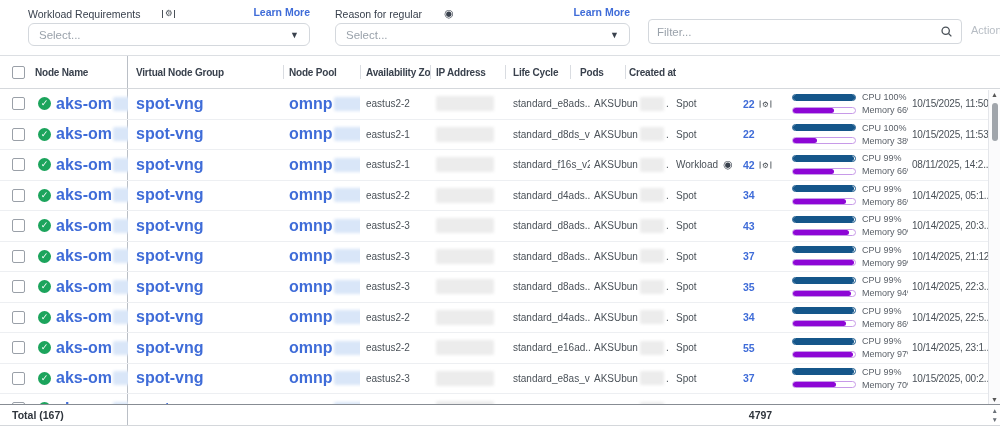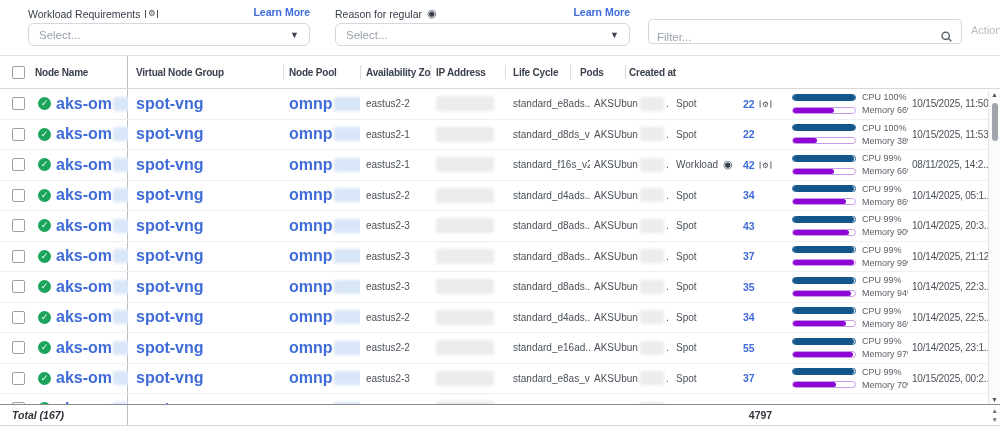--- a/index.html
+++ b/index.html
@@ -4,27 +4,27 @@
 <style>
   * { margin:0; padding:0; box-sizing:border-box; }
   html,body { width:1000px; height:431px; background:#fff; font-family:"Liberation Sans", sans-serif; overflow:hidden; }
   .app { position:relative; width:1000px; height:431px; background:#fff; }
 
   
   .topbar { position:absolute; top:0; left:0; right:0; height:55px; background:#fff; }
   .fgroup { position:absolute; top:6px; }
   .g1 { left:28px; width:282px; }
   .g2 { left:335px; width:295px; }
-  .label-row { position:relative; height:15px; font-size:10.5px; color:#39414d; display:flex; align-items:center; gap:5px; }
+  .label-row { position:relative; height:15px; font-size:10.5px; color:#39414d; display:flex; align-items:center; gap:22px; }
   .learn-more { position:absolute; right:0; top:0; color:#3f6cd8; font-size:10.5px; font-weight:700; cursor:pointer; }
   .select-box { margin-top:2px; height:23px; border:1px solid #d4d8dd; border-radius:6px; background:#fff;
     display:flex; align-items:center; justify-content:space-between; padding:0 10px; font-size:11.5px; color:#9aa2ab; }
   .caret { color:#3a424d; font-size:9px; }
   .filter-wrap { position:absolute; top:19px; left:648px; width:314px; height:25px; border:1px solid #d4d8dd; border-radius:4px;
-    display:flex; align-items:flex-end; background:#fff; padding:0 8px; }
+    display:flex; align-items:center; background:#fff; padding:0 8px; }
   .filter-wrap input { flex:1; border:none; outline:none; font-size:11.5px; color:#555; font-family:"Liberation Sans",sans-serif; background:transparent; }
   .filter-wrap input::placeholder { color:#9aa2ab; }
   .actions-btn { position:absolute; top:24px; left:971px; font-size:11px; color:#b7bdc4; }
 
   
   .octl { display:inline-flex; align-items:center; gap:1.5px; }
   .octl .bar { width:1px; height:8px; background:#4a5158; display:inline-block; }
   .octl .gear { font-size:8.5px; color:#4a5158; line-height:1; }
   .reg-icon { font-size:11px; color:#39414d; line-height:1; }
 
@@ -73,21 +73,21 @@
   .track.cpu { border:1px solid #15568a; }
   .track.mem { border:1px solid #c79ae8; }
   .fill { position:absolute; left:0; top:0; bottom:0; border-radius:4px; }
   .fill.cpu { background:#15568a; }
   .fill.mem { background:#8d06d6; }
   .reslabel { font-size:9px; color:#5a6068; white-space:nowrap; }
 
   
   .gfoot { position:absolute; left:0; top:348px; width:1000px; height:22px; background:#fff;
     border-top:1px solid #878c93; border-bottom:1px solid #d4d7db; display:flex; align-items:center; }
-  .gfoot .pin { border-right:1px solid #babfc6;font-style:italic; }
+  .gfoot .pin { border-right:1px solid #babfc6; }
   .total-label { font-size:10.5px; font-weight:700; color:#2f353d; padding-left:12px; }
   .pods-total { position:absolute; left:733px; width:55px; text-align:center; font-size:10.5px; font-weight:700; color:#2f353d; }
   .foot-arrows { position:absolute; right:2px; top:1px; display:flex; flex-direction:column; line-height:9px; }
   .foot-arrows span { font-size:6.5px; color:#6a7078; text-align:center; }
 
   
   .vscroll { position:absolute; top:34px; right:0; width:12px; height:314px; background:#fbfbfc; border-left:1px solid #e4e6ea; }
   .vs-up { position:absolute; top:1px; left:0; right:0; text-align:center; font-size:7px; color:#555; }
   .vs-down { position:absolute; bottom:1px; left:0; right:0; text-align:center; font-size:7px; color:#555; }
   .vs-thumb { position:absolute; top:13px; left:2.5px; width:6px; height:38px; background:#a0a5ab; border-radius:4px; }

